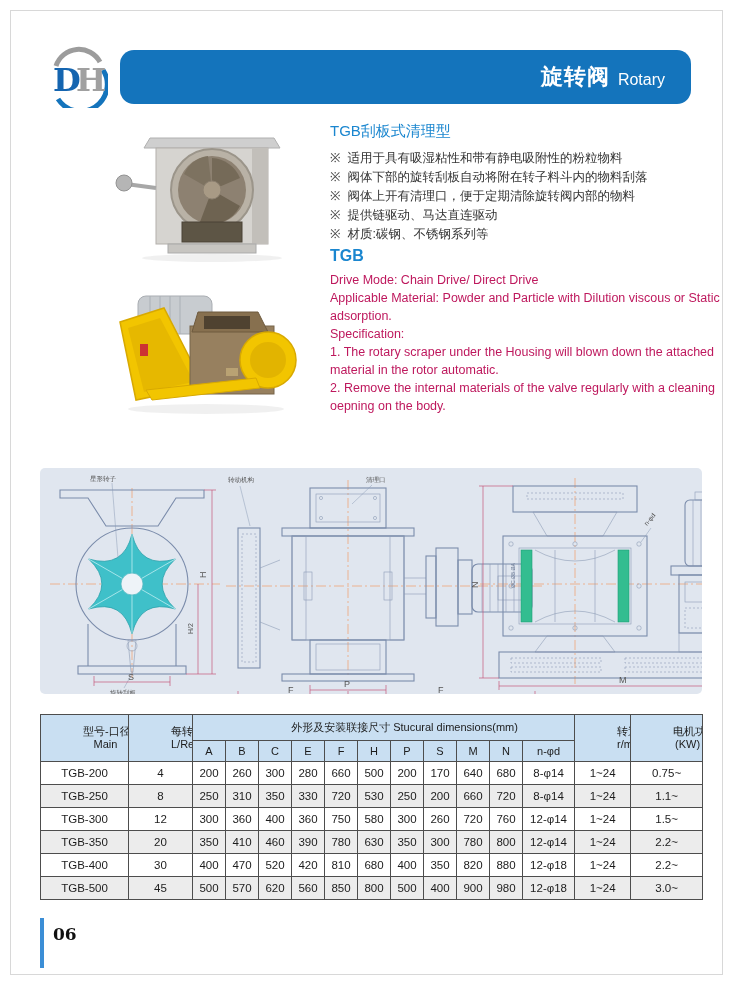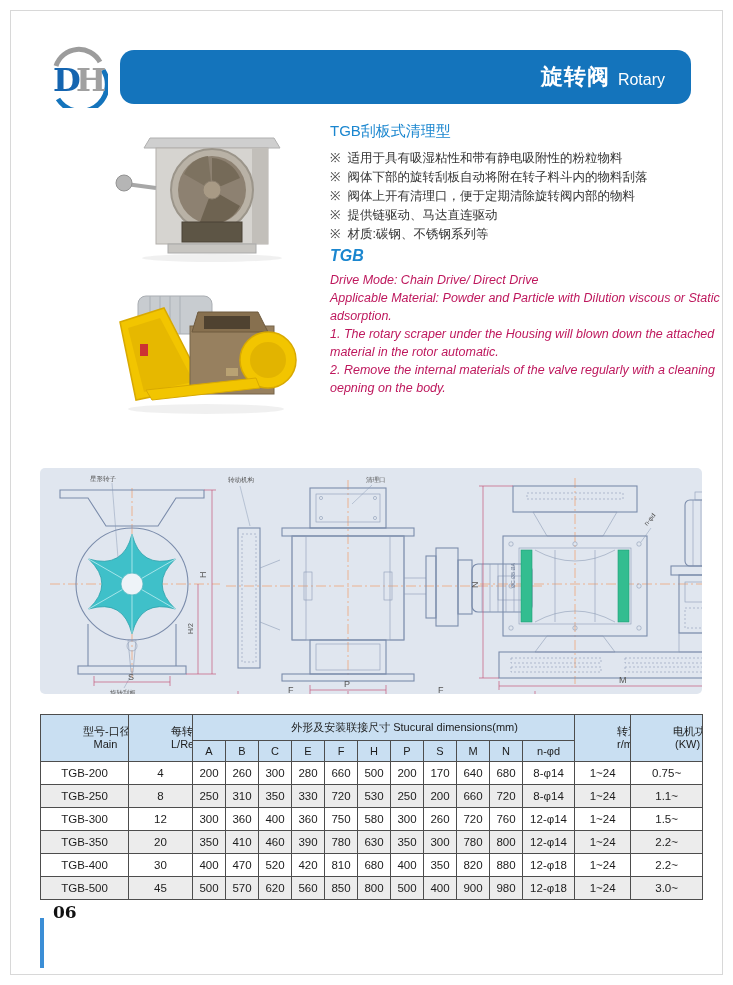--- a/index.html
+++ b/index.html
@@ -20,21 +20,21 @@
   .photo2 { position:absolute; left:106px; top:288px; }
 
   
   .cn-sec { position:absolute; left:330px; top:122px; width:392px; }
   .cn-sec h2 { font-size:15px; color:#1a86cf; font-weight:normal; margin-bottom:8px; }
   .cn-sec ul { list-style:none; }
   .cn-sec li { font-size:12.5px; color:#333; line-height:19px; display:flex; }
   .cn-sec li .mk { color:#444; margin-right:7px; }
 
   
-  .en-sec { position:absolute; left:330px; top:247px; width:392px;font-style:italic; }
+  .en-sec { position:absolute; left:330px; top:247px; width:392px; }
   .en-sec h2 { font-size:16px; color:#1a86cf; font-weight:bold; margin-bottom:6px; }
   .en-sec p { font-size:12.5px; color:#be185d; line-height:18px; }
 
   
   .drawing { position:absolute; left:40px; top:468px; width:662px; height:226px;
              background:#e0e6ef; border-radius:5px; }
   .ln  { fill:none; stroke:#7b8cab; stroke-width:1.1; }
   .lnt { fill:none; stroke:#8d9cb6; stroke-width:0.6; }
   .dsh { fill:none; stroke:#8d9cb6; stroke-width:0.6; stroke-dasharray:2 2; }
   .cl  { stroke:#f0a478; stroke-width:0.8; stroke-dasharray:10 3 2 3; fill:none; }
@@ -52,21 +52,21 @@
   .spec-table td { border:1px solid #4d4d4d; text-align:center; vertical-align:middle;
                    padding:0; overflow:hidden; white-space:nowrap; }
   .spec-table thead td { background:#c9dff2; font-size:11px; }
   .spec-table .hrow1 td { height:26px; line-height:13px;padding-left:42px; }
   .spec-table .hrow2 td { height:21px; }
   .spec-table tbody td { height:23px; background:#fff; }
   .spec-table tbody tr:nth-child(even) td { background:#ececec; }
 
   
   .foot-bar { position:absolute; left:40px; top:918px; width:4px; height:50px; background:#3b8ed6; }
-  .foot-num { position:absolute; left:53px; top:902px; font-family:"DejaVu Serif", serif;
+  .foot-num { position:absolute; left:53px; top:924px; font-family:"DejaVu Serif", serif;
               font-size:17px; font-weight:bold; color:#111; }
 </style>
 </head>
 <body>
 
 <div class="page">
   <div class="page-border"></div>
 
   <svg class="logo" viewBox="0 0 62 64">
     <path d="M10,22 A24 24 0 0 1 54,18" fill="none" stroke="#9c9c9c" stroke-width="5"></path>
@@ -139,20 +139,21 @@
           <span class="mk">※</span>
           <span>材质:碳钢、不锈钢系列等</span>
         </li>
     </ul>
   </div>
 
   <div class="en-sec">
     <h2>TGB</h2>
     <p>Drive Mode: Chain Drive/ Direct Drive</p>
     <p>Applicable Material: Powder and Particle with Dilution viscous or Static adsorption.</p>
+    <p>Specification:</p>
     <p>1. The rotary scraper under the Housing will blown down the attached material in the rotor automatic.</p>
     <p>2. Remove the internal materials of the valve regularly with a cleaning oepning on the body.</p>
   </div>
 
   <svg class="drawing" viewBox="0 0 662 226">
 
     <g transform="translate(14,6)">
       <line x1="-4" y1="110" x2="166" y2="110" class="cl"></line>
       <line x1="78" y1="14" x2="78" y2="204" class="cl"></line>
       <path d="M6,16 L150,16 L150,24 L122,24 L104,52 L52,52 L34,24 L6,24 Z" class="ln"></path>

